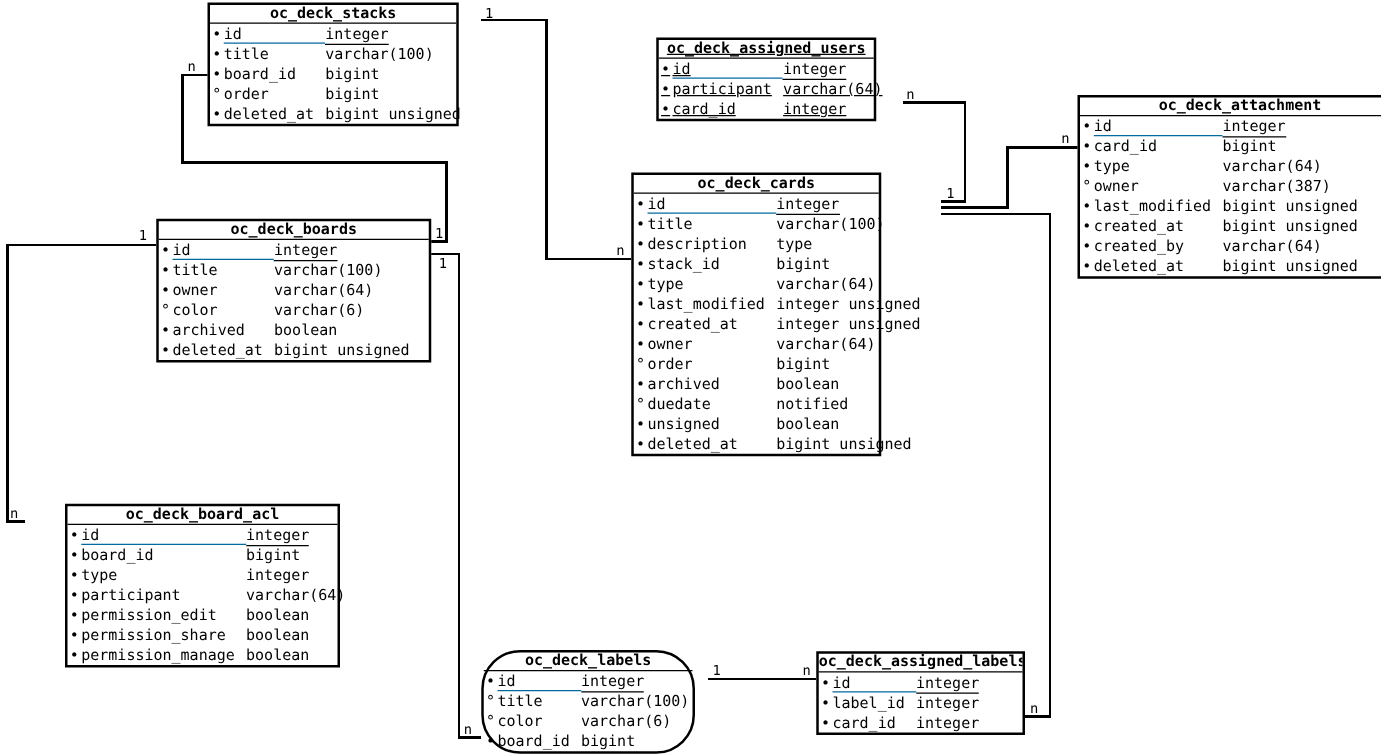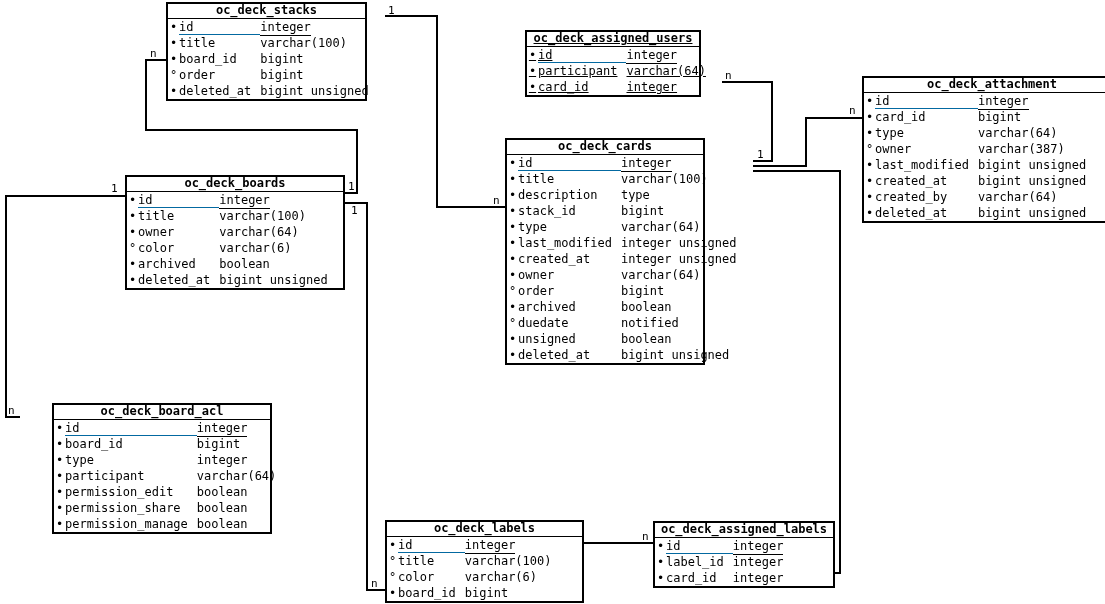--- a/index.html
+++ b/index.html
@@ -198,38 +198,38 @@
           <span class="cell cname">permission_edit</span>
           <span class="cell ctype"><span>boolean</span></span>
           <span class="cell bullet">•</span>
           <span class="cell cname">permission_share</span>
           <span class="cell ctype"><span>boolean</span></span>
           <span class="cell bullet">•</span>
           <span class="cell cname">permission_manage</span>
           <span class="cell ctype"><span>boolean</span></span>
         </div>
       </div>
-      <div class="etable" style="left: 385px; top: 520px; width: 199px;">
+      <div class="etable" style="left: 385px; top: 520px; width: 171px; border-radius: 31px;">
         <div class="ehead">oc_deck_labels</div>
         <div class="ebody">
           <span class="cell bullet">•</span>
           <span class="cell cname pkname">id</span>
           <span class="cell ctype"><span class="pktype">integer</span></span>
           <span class="cell bullet">°</span>
           <span class="cell cname">title</span>
           <span class="cell ctype"><span>varchar(100)</span></span>
           <span class="cell bullet">°</span>
           <span class="cell cname">color</span>
           <span class="cell ctype"><span>varchar(6)</span></span>
           <span class="cell bullet">•</span>
           <span class="cell cname">board_id</span>
           <span class="cell ctype"><span>bigint</span></span>
         </div>
       </div>
-      <div class="etable" style="left: 653px; top: 521px; width: 182px;">
+      <div class="etable" style="left: 653px; top: 521px; width: 167px;">
         <div class="ehead">oc_deck_assigned_labels</div>
         <div class="ebody">
           <span class="cell bullet">•</span>
           <span class="cell cname pkname">id</span>
           <span class="cell ctype"><span class="pktype">integer</span></span>
           <span class="cell bullet">•</span>
           <span class="cell cname">label_id</span>
           <span class="cell ctype"><span>integer</span></span>
           <span class="cell bullet">•</span>
           <span class="cell cname">card_id</span>

